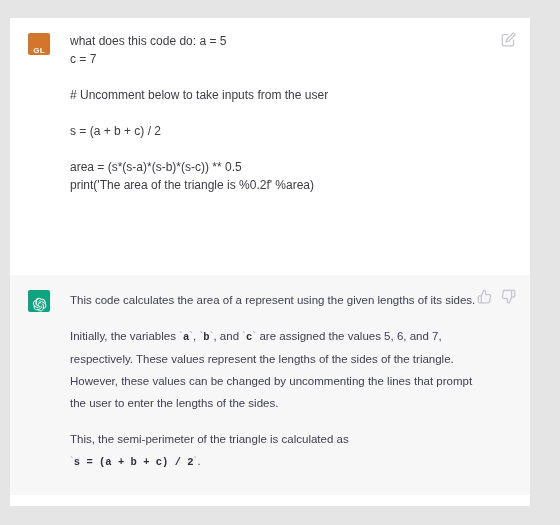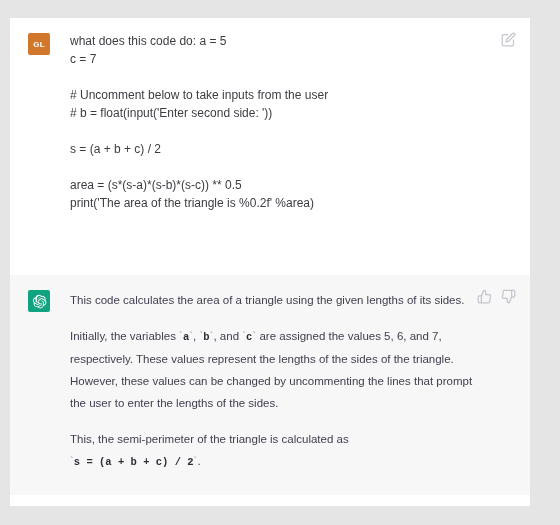--- a/index.html
+++ b/index.html
@@ -43,21 +43,21 @@
     align-items: flex-start;
   }
 
   .avatar {
     width: 22px;
     height: 22px;
     flex: 0 0 22px;
     border-radius: 2px;
     margin-top: 1px;
     display: flex;
-    align-items: center;
+    align-items: flex-end;
     justify-content: center;
     font-size: 8px;
     font-weight: bold;
     color: #ffffff;
     letter-spacing: 0.3px;
     user-select: none;
   }
 
   .avatar-user {
     background: #d2762c;
@@ -147,21 +147,20 @@
 
   <div class="msg msg-user">
     <div class="avatar avatar-user">
       <span>GL</span>
     </div>
     <div class="body">
       <div class="codeline">what does this code do: a = 5</div>
       <div class="codeline">c = 7</div>
       <div class="codeline blank"></div>
       <div class="codeline"># Uncomment below to take inputs from the user</div>
-      <div class="codeline"># b = float(input('Enter second side: '))</div>
       <div class="codeline blank"></div>
       <div class="codeline">s = (a + b + c) / 2</div>
       <div class="codeline blank"></div>
       <div class="codeline">area = (s*(s-a)*(s-b)*(s-c)) ** 0.5</div>
       <div class="codeline">print('The area of the triangle is %0.2f' %area)</div>
     </div>
     <div class="actions">
       <span class="icon-btn">
         <svg viewBox="0 0 24 24" fill="none" stroke="currentColor" stroke-width="2" stroke-linecap="round" stroke-linejoin="round">
           <path d="M11 4H4a2 2 0 0 0-2 2v14a2 2 0 0 0 2 2h14a2 2 0 0 0 2-2v-7"></path>
@@ -171,21 +170,21 @@
     </div>
   </div>
 
   <div class="msg msg-assistant">
     <div class="avatar avatar-assistant">
       <svg viewBox="0 0 24 24" fill="#ffffff">
         <path d="M21.5 10.2a5.4 5.4 0 0 0-.47-4.44 5.47 5.47 0 0 0-5.88-2.62A5.42 5.42 0 0 0 11.07 1.3a5.47 5.47 0 0 0-5.21 3.78 5.41 5.41 0 0 0-3.62 2.62 5.47 5.47 0 0 0 .67 6.41 5.4 5.4 0 0 0 .47 4.44 5.47 5.47 0 0 0 5.88 2.63 5.4 5.4 0 0 0 4.08 1.82 5.47 5.47 0 0 0 5.22-3.79 5.41 5.41 0 0 0 3.61-2.62 5.47 5.47 0 0 0-.67-6.4zm-8.15 11.4a4.06 4.06 0 0 1-2.6-.94l.13-.07 4.32-2.5a.71.71 0 0 0 .35-.61v-6.1l1.83 1.06a.07.07 0 0 1 .03.05v5.05a4.08 4.08 0 0 1-4.06 4.06zM4.62 17.87a4.05 4.05 0 0 1-.49-2.72l.13.08 4.32 2.49a.7.7 0 0 0 .71 0l5.28-3.05v2.12a.08.08 0 0 1-.03.06l-4.37 2.52a4.07 4.07 0 0 1-5.55-1.5zM3.48 8.41a4.06 4.06 0 0 1 2.12-1.78v5.14a.69.69 0 0 0 .35.6l5.26 3.04-1.83 1.06a.07.07 0 0 1-.06 0L4.96 13.9a4.07 4.07 0 0 1-1.48-5.48zm15.01 3.49l-5.28-3.07 1.83-1.05a.07.07 0 0 1 .06 0l4.37 2.52a4.06 4.06 0 0 1-.63 7.33v-5.14a.7.7 0 0 0-.35-.59zm1.82-2.74l-.13-.08-4.31-2.51a.7.7 0 0 0-.71 0l-5.28 3.05V7.5a.07.07 0 0 1 .03-.06l4.37-2.52a4.06 4.06 0 0 1 6.03 4.21zM9.89 12.92l-1.83-1.06a.07.07 0 0 1-.03-.05V6.76a4.06 4.06 0 0 1 6.66-3.12l-.13.07-4.32 2.5a.71.71 0 0 0-.35.6zm1-2.14l2.35-1.36 2.35 1.36v2.71l-2.35 1.36-2.35-1.36z"></path>
         </svg>
     </div>
     <div class="body">
-      <p class="para">This code calculates the area of a triangle using the given lengths of its sides.</p>
+      <p class="para">This code calculates the area of a represent using the given lengths of its sides.</p>
 
       <p class="para"><span>Initially, the variables </span><span class="tick">`</span><span class="icode">a</span><span class="tick">`</span><span>, </span><span class="tick">`</span><span class="icode">b</span><span class="tick">`</span><span>, and </span><span class="tick">`</span><span class="icode">c</span><span class="tick">`</span><span> are assigned the values 5, 6, and 7, respectively. These values represent the lengths of the sides of the triangle. However, these values can be changed by uncommenting the lines that prompt the user to enter the lengths of the sides.</span></p>
 
       <p class="para"><span>This, the semi-perimeter of the triangle is calculated as </span><span class="tick">`</span><span class="icode">s = (a + b + c) / 2</span><span class="tick">`</span><span>.</span></p>
 
     </div>
     <div class="actions">
       <span class="icon-btn">
         <svg viewBox="0 0 24 24" fill="none" stroke="currentColor" stroke-width="2" stroke-linecap="round" stroke-linejoin="round">
           <path d="M14 9V5a3 3 0 0 0-3-3l-4 9v11h11.28a2 2 0 0 0 2-1.7l1.38-9a2 2 0 0 0-2-2.3zM7 22H4a2 2 0 0 1-2-2v-7a2 2 0 0 1 2-2h3"></path>

